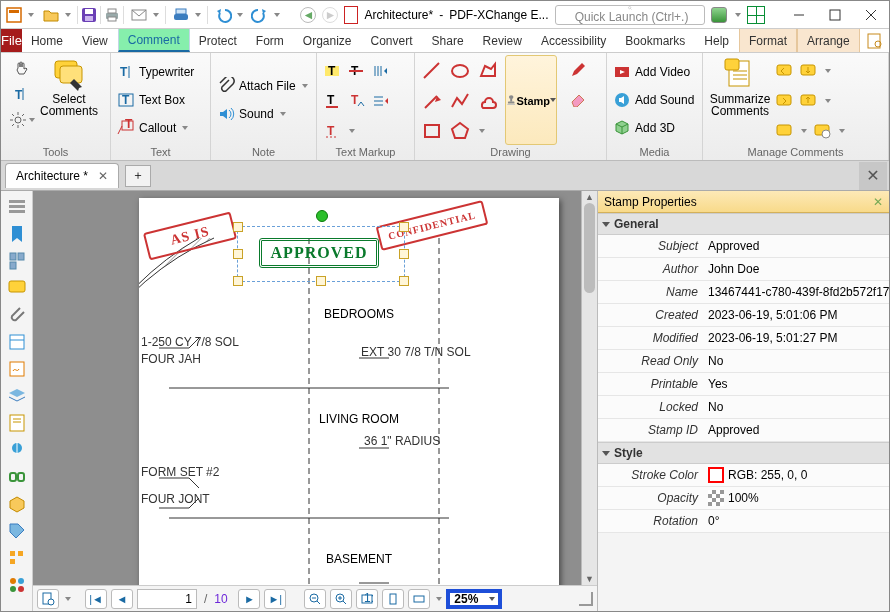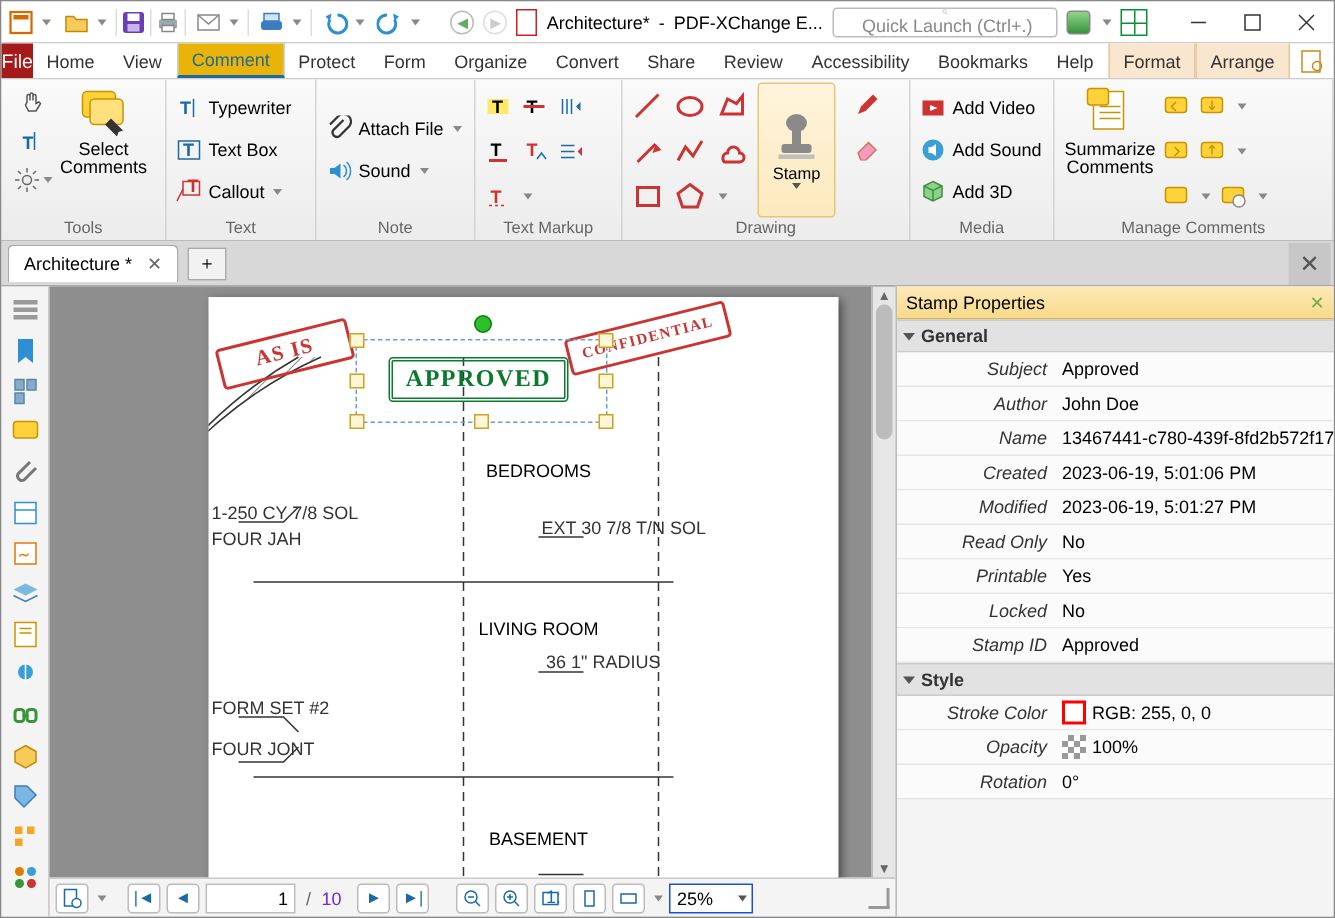--- a/index.html
+++ b/index.html
@@ -21,38 +21,38 @@
   .ui-icon { width: 16px; height: 16px; border: 1px solid #888; border-radius: 3px; background: linear-gradient(#8fd48f,#3a943a); }
   .fit-icon { width: 18px; height: 18px; border: 1px solid #098f36; position: relative; }
   .fit-icon::before, .fit-icon::after { content: ''; position: absolute; background: #098f36; }
   .fit-icon::before { left: 0; right: 0; top: 50%; height: 1px; }
   .fit-icon::after { top: 0; bottom: 0; left: 50%; width: 1px; }
 
   
   .menubar { height: 24px; display: flex; align-items: stretch; background: #fff; border-bottom: 1px solid #ccc; }
   .filebtn { width: 50px; background: #a51b1b; color: #fff; display: flex; align-items: center; justify-content: center; font-size: 13px; }
   .tab { padding: 0 9px; display: flex; align-items: center; color: #333; border-right: 1px solid transparent; cursor: default; }
-  .tab.active { color: #1a6aa3; border-left: 1px solid #c2d6e6; border-right: 1px solid #c2d6e6; background: #eab308; border-bottom: 2px solid #1a6aa3; }
+  .tab.active { color: #1a6aa3; border-left: 1px solid #c2d6e6; border-right: 1px solid #c2d6e6; background: #86efac; border-bottom: 2px solid #1a6aa3; }
   .tab.accent { background: #f9e6cf; border-left: 1px solid #e6c79d; border-right: 1px solid #e6c79d; }
   .menu-right-icons { display: flex; align-items: center; gap: 4px; padding: 0 6px; }
 
   
   .ribbon { height: 108px; display: flex; border-bottom: 1px solid #bbb; background: linear-gradient(#fafafa,#ececec); }
   .group { border-right: 1px solid #d4d4d4; display: flex; flex-direction: column; padding: 2px 4px 0 4px; }
   .group-body { flex: 1; display: flex; align-items: flex-start; }
   .group-label { text-align: center; font-size: 11px; color: #666; padding: 1px 0 2px 0; }
   .vstack { display: flex; flex-direction: column; align-items: center; justify-content: center; }
   .btnrow { height: 28px; display: flex; align-items: center; gap: 6px; padding: 0 2px; }
   .bigbtn { width: 60px; text-align: center; font-size: 11px; line-height: 12px; padding-top: 2px; }
   .bigicon { width: 34px; height: 34px; margin: 0 auto 2px auto; }
   .smbtn { display: flex; align-items: center; gap: 4px; height: 28px; padding: 0 2px; }
   .grp-drawing .di { width: 22px; height: 22px; display: inline-flex; align-items: center; justify-content: center; }
 
   
-  .stampbtn { width: 52px; height: 90px; border: 1px solid #e3c874; background: linear-gradient(#fff4dc,#fce9bd); display: flex; flex-direction: column; align-items: center; justify-content: center; border-radius: 3px; }
+  .stampbtn { width: 52px; height: 90px; border: 1px solid #e3c874; background: linear-gradient(#fff4dc,#fce9bd); display: flex; flex-direction: row; align-items: center; justify-content: center; border-radius: 3px; font-weight: bold; }
 
   
   .doctabs { height: 30px; background: #d8d8d8; display: flex; align-items: center; border-bottom: 1px solid #aaa; }
   .doctab { height: 25px; background: #fff; border: 1px solid #aaa; border-bottom: none; display: flex; align-items: center; padding: 0 8px 0 10px; margin-left: 4px; border-radius: 4px 4px 0 0; position: relative; }
   .doctab .xbtn { width: 14px; height: 14px; margin-left: 8px; display: flex; align-items: center; justify-content: center; color: #666; font-size: 12px; }
   .newtab { width: 26px; height: 22px; border: 1px solid #aaa; background: #f2f2f2; display: flex; align-items: center; justify-content: center; margin-left: 6px; }
   .doctabs .bigclose { margin-left: auto; width: 28px; height: 28px; background: #c7c7c7; display: flex; align-items: center; justify-content: center; font-size: 16px; color: #555; margin-right: 2px; }
 
   
   .body { flex: 1; display: flex; min-height: 0; }
@@ -74,21 +74,21 @@
   .approved { position: absolute; left: 120px; top: 40px; width: 120px; height: 30px; border: 3px double #0a7a2c; color: #0a7a2c; font-weight: bold; font-size: 16px; display: flex; align-items: center; justify-content: center; letter-spacing: 1px; font-family: Georgia, serif; border-radius: 3px; }
   .handle { position: absolute; width: 10px; height: 10px; background: #fff6d8; border: 1px solid #c9a227; }
   .rotdot { position: absolute; width: 12px; height: 12px; border-radius: 50%; background: #2bbf2b; border: 1px solid #0a7a0a; }
 
   
   .arch { position: absolute; inset: 0; }
 
   .statusbar { height: 26px; background: #f4f4f4; border-top: 1px solid #ccc; display: flex; align-items: center; padding: 0 4px; gap: 4px; }
   .sbtn { width: 22px; height: 20px; border: 1px solid #bbb; background: #fff; border-radius: 3px; display: flex; align-items: center; justify-content: center; font-size: 11px; color: #1a6aa3; }
   .pagefield { width: 60px; height: 20px; border: 1px solid #bbb; background: #fff; text-align: right; padding-right: 4px; line-height: 18px; }
-  .zoomfield { width: 56px; height: 20px; border: 1px solid #1d4ed8; background: #fff; padding-left: 4px; line-height: 18px; display: flex; align-items: center; justify-content: space-between; padding-right: 3px;}
+  .zoomfield { width: 56px; height: 20px; border: 4px solid #1d4ed8; background: #fff; padding-left: 4px; line-height: 18px; display: flex; align-items: center; justify-content: space-between; padding-right: 3px; font-weight: bold;}
 
   
   .props { width: 292px; background: #f4f4f4; border-left: 1px solid #bbb; display: flex; flex-direction: column; }
   .propstitle { height: 22px; background: linear-gradient(#fde9b7,#f8da8a); border-bottom: 1px solid #d4b15a; display: flex; align-items: center; padding: 0 6px; font-size: 12px; justify-content: space-between; }
   .sectionhdr { height: 22px; background: #e2e2e2; border-top: 1px solid #ccc; border-bottom: 1px solid #ccc; display: flex; align-items: center; padding: 0 4px; gap: 4px; font-weight: 600; color: #333; }
   .proprow { height: 23px; display: flex; align-items: center; border-bottom: 1px solid #e6e6e6; background: #fbfbfb; }
   .proprow .k { width: 106px; text-align: right; padding-right: 6px; color: #333; font-style: italic; }
   .proprow .v { flex: 1; padding-left: 4px; display: flex; align-items: center; gap: 4px; }
   .colorswatch { width: 16px; height: 16px; border: 2px solid #f00; background: #fff; }
   .opswatch { width: 16px; height: 16px; background: repeating-conic-gradient(#999 0 25%, #fff 0 50%) 0 0/8px 8px; }

